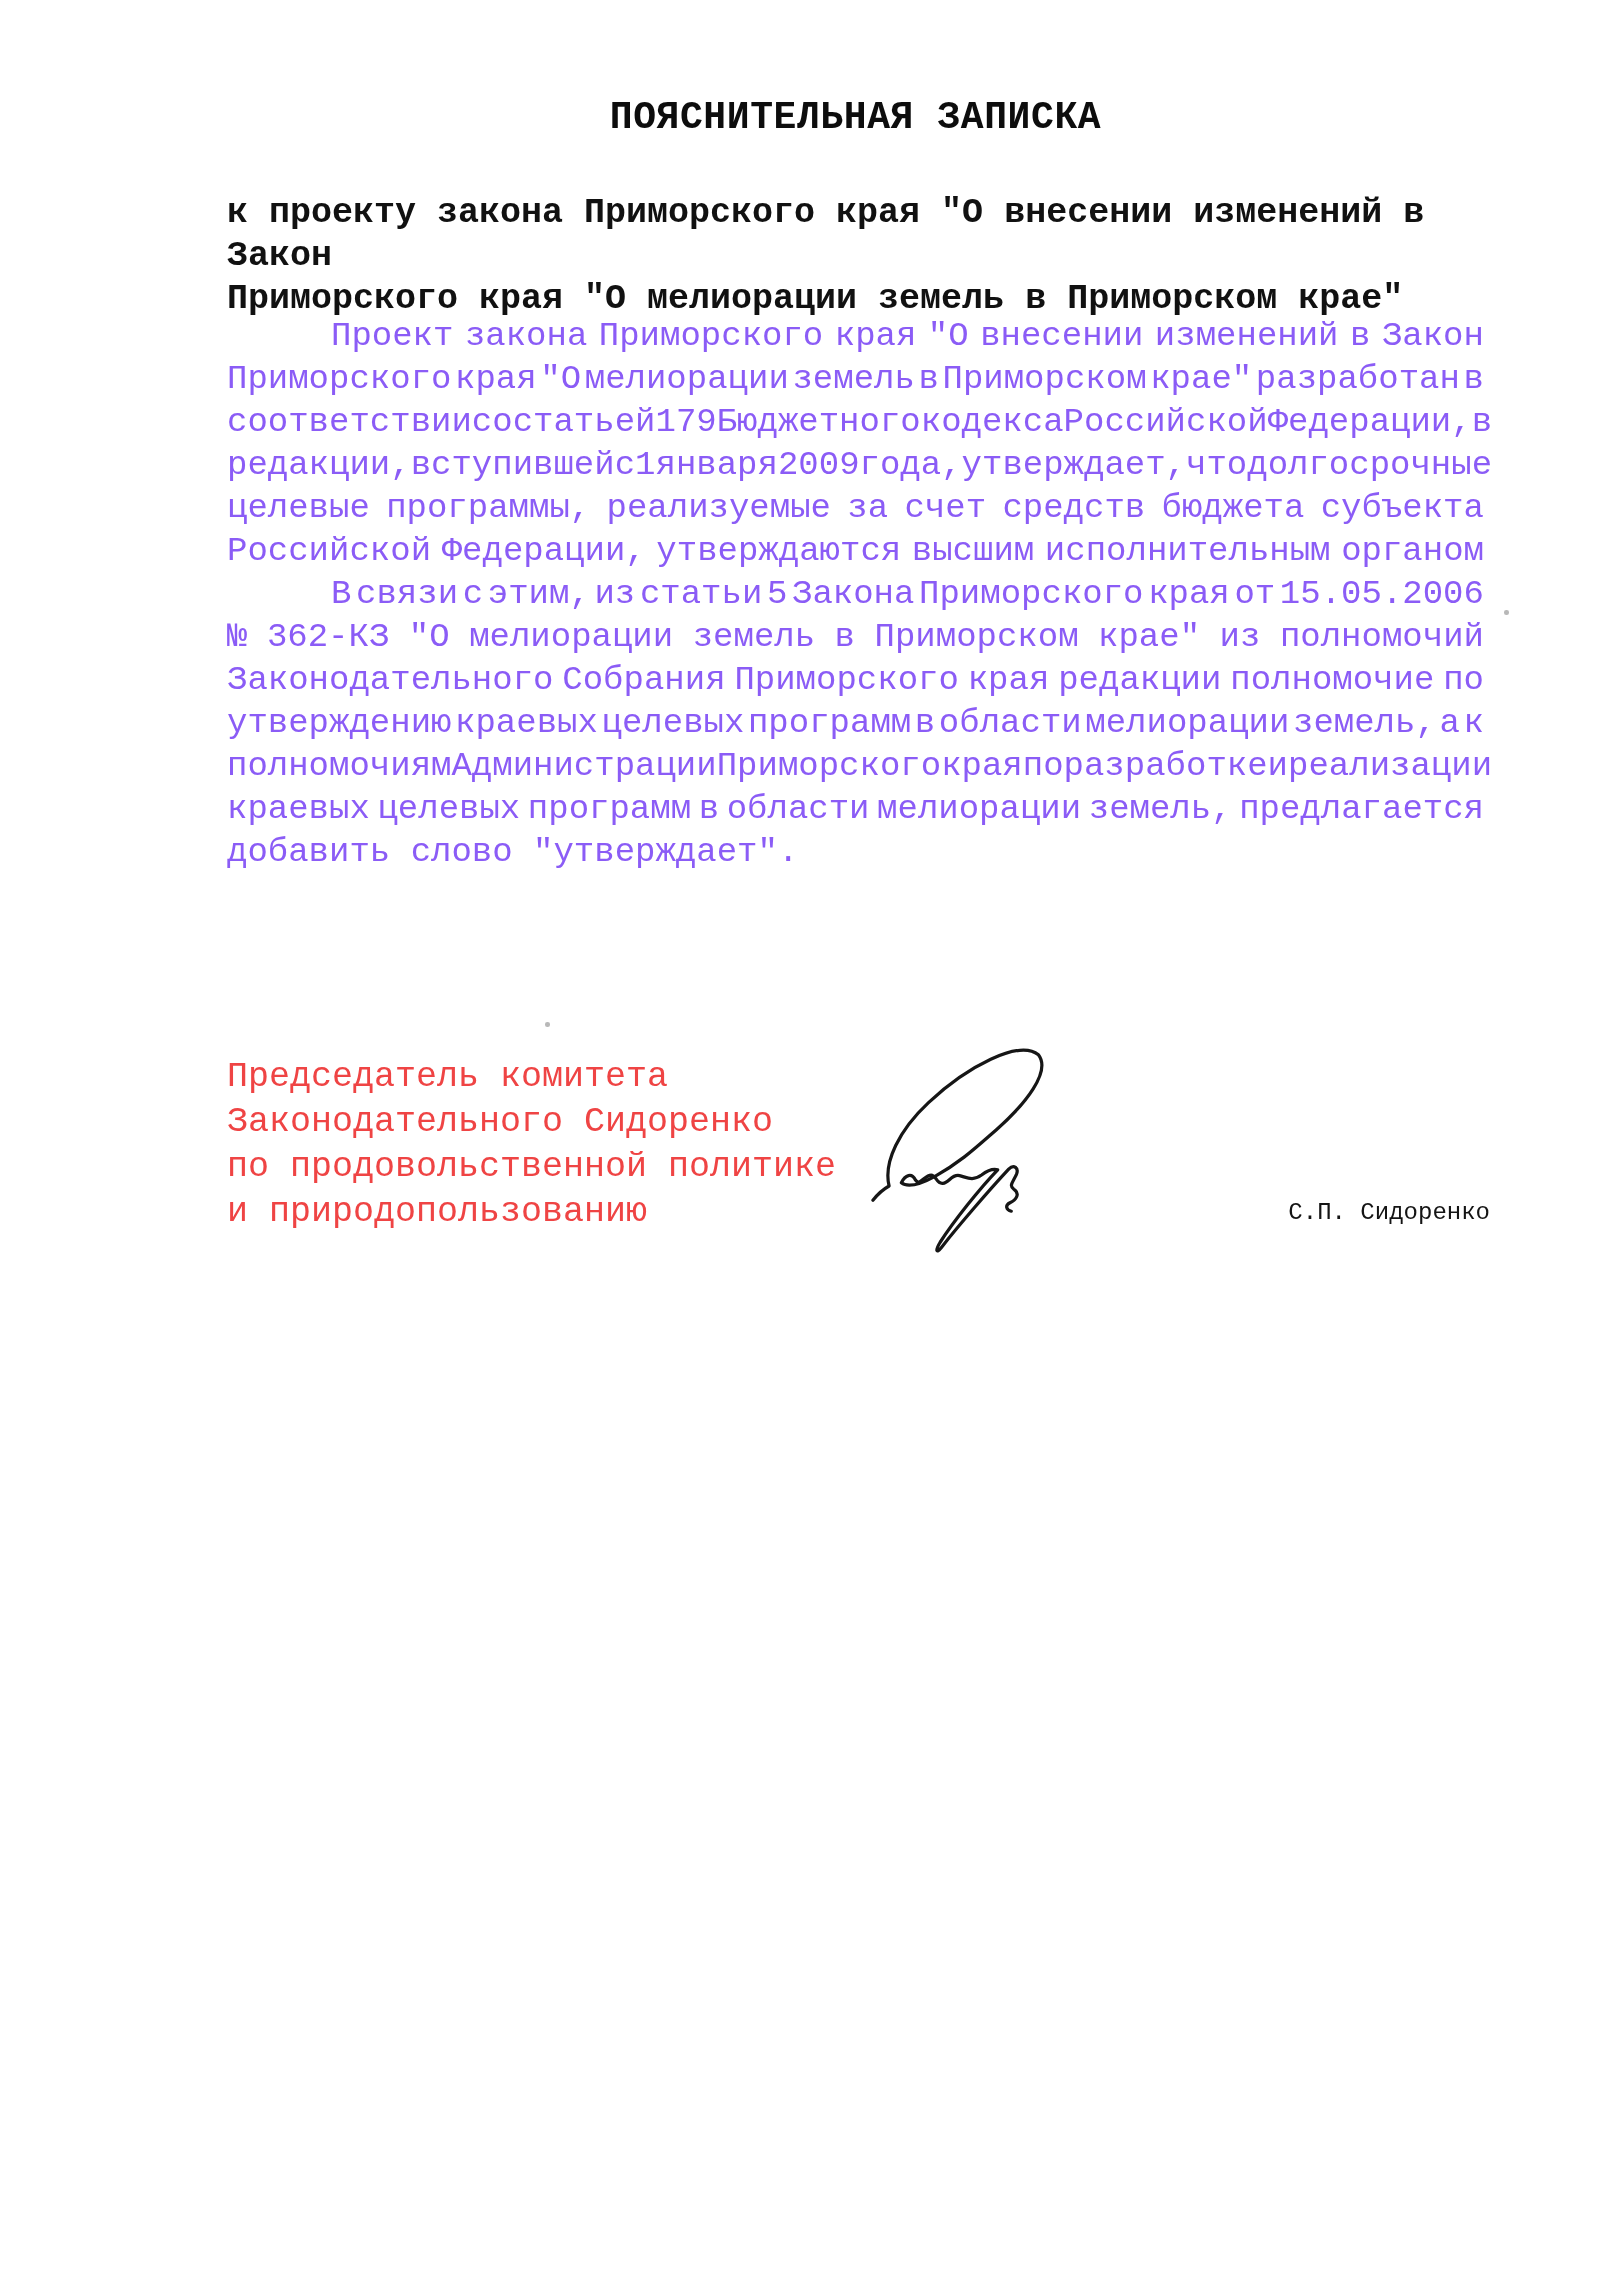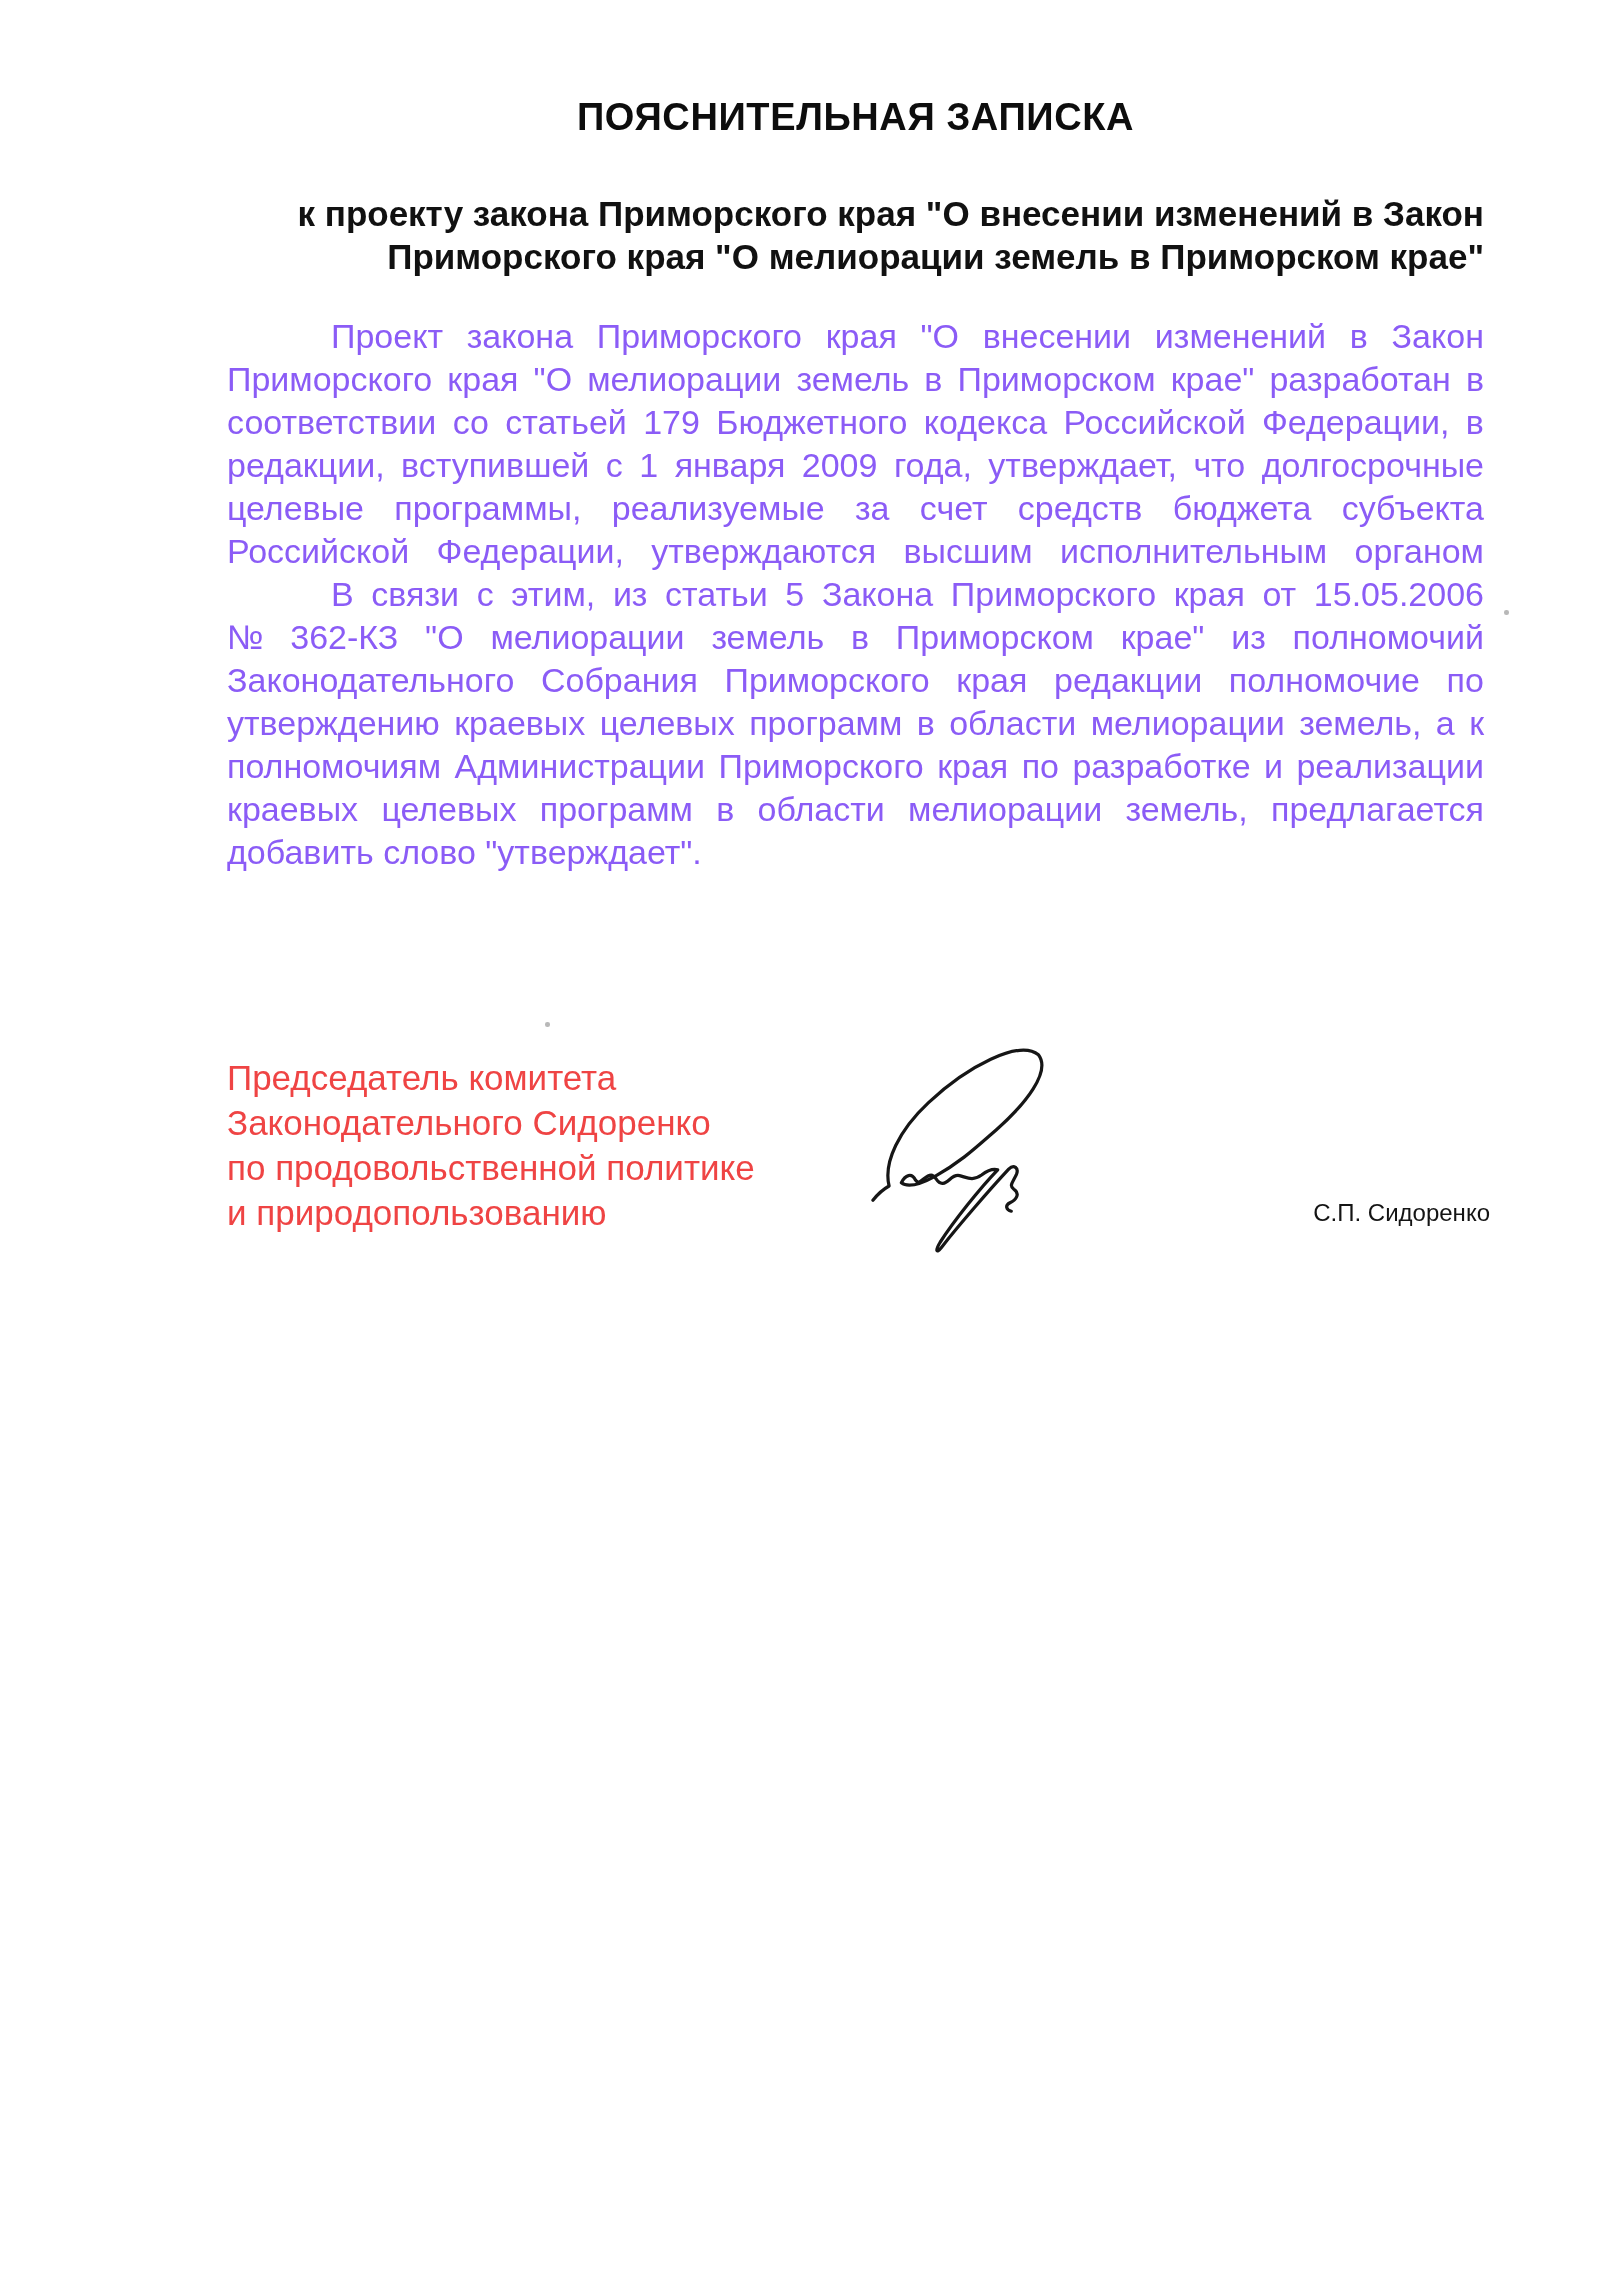--- a/index.html
+++ b/index.html
@@ -3,39 +3,39 @@
 <meta charset="utf-8">
 <style>
   html, body { margin: 0; padding: 0; }
   body { background: #e8e8e8; }
   .page {
     position: relative;
     width: 1618px;
     height: 2273px;
     margin: 0 auto;
     background: #ffffff;
-    font-family: Liberation Sans, sans-serif;
+    font-family: Liberation Mono, monospace;
     color: #151515;
     overflow: hidden;
   }
   .doc-title {
     position: absolute;
     left: 227px; top: 95px; width: 1257px;
     text-align: center;
     font-weight: 700;
     font-size: 38px;
     line-height: 45px;
     color: #0d0d0d;
     letter-spacing: 0.6px;
     white-space: nowrap;
   }
   .doc-subtitle {
     position: absolute;
     left: 227px; top: 192px; width: 1257px;
-    text-align: right;
+    text-align: left;
     font-weight: 700;
     font-size: 35px;
     line-height: 43px;
     color: #111111;
   }
   .body-text {
     position: absolute;
     left: 227px; top: 315px; width: 1257px;
     font-size: 34px;
     color: #8b5cf6;

